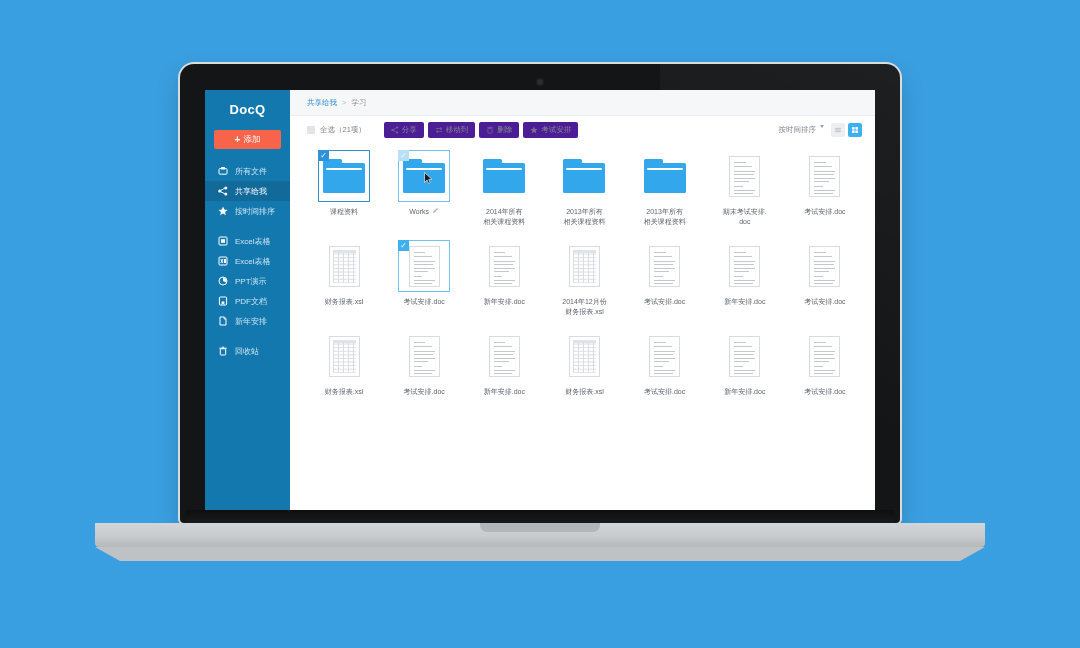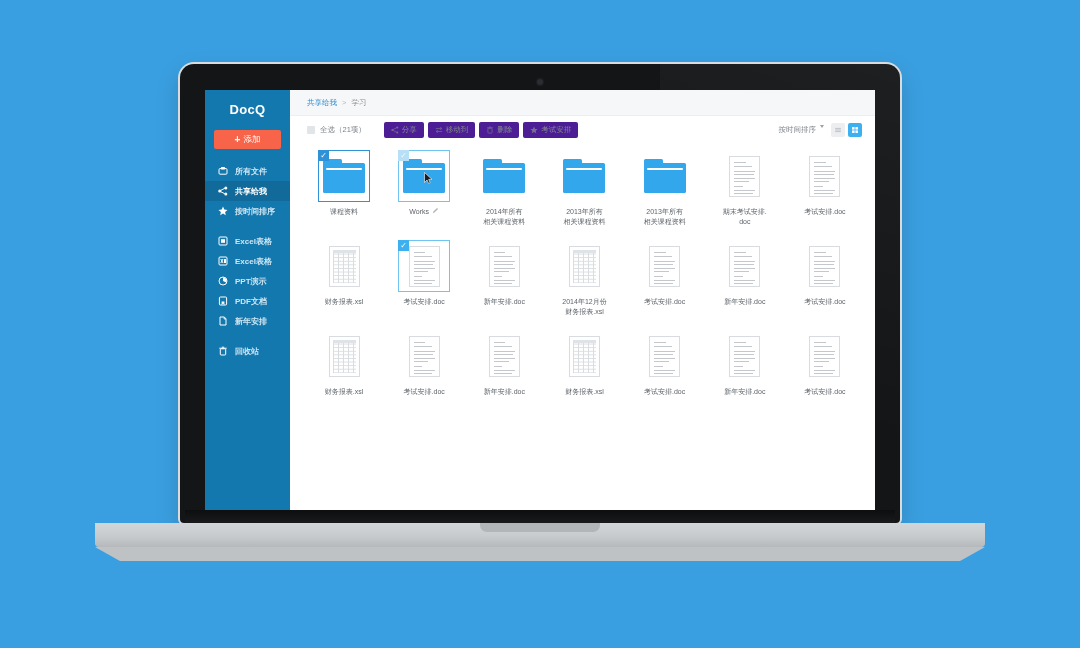--- a/index.html
+++ b/index.html
@@ -76,21 +76,21 @@
   .add-btn {
     margin: 6px 9px 0 9px; height: 19px;
     background: #f76449; border-radius: 2px;
     display: flex; align-items: center; justify-content: center; gap: 3px;
     color: #fff; font-size: 8.5px; cursor: pointer;
   }
   .add-btn .plus { font-size: 10px; line-height: 1; font-weight: bold; }
   .nav { margin-top: 12px; }
   .nav-item {
     height: 20px; display: flex; align-items: center; gap: 7px;
-    padding-left: 13px; font-size: 8px; color: #cfe6f3; cursor: pointer; font-weight: bold;
+    padding-left: 13px; font-size: 8px; color: #cfe6f3; cursor: pointer;
   }
   .nav-item.active { background: #0d6somewhere; }
   .nav-item.active { background: #116a9a; color: #fff; }
   .nav-item .ic { width: 10px; height: 10px; display: inline-flex; align-items: center; justify-content: center; flex: 0 0 10px; }
   .nav-item .ic svg { display: block; }
   .nav-gap { height: 10px; }
 
   
   .main { flex: 1; display: flex; flex-direction: column; background: #fff; min-width: 0; }
 

